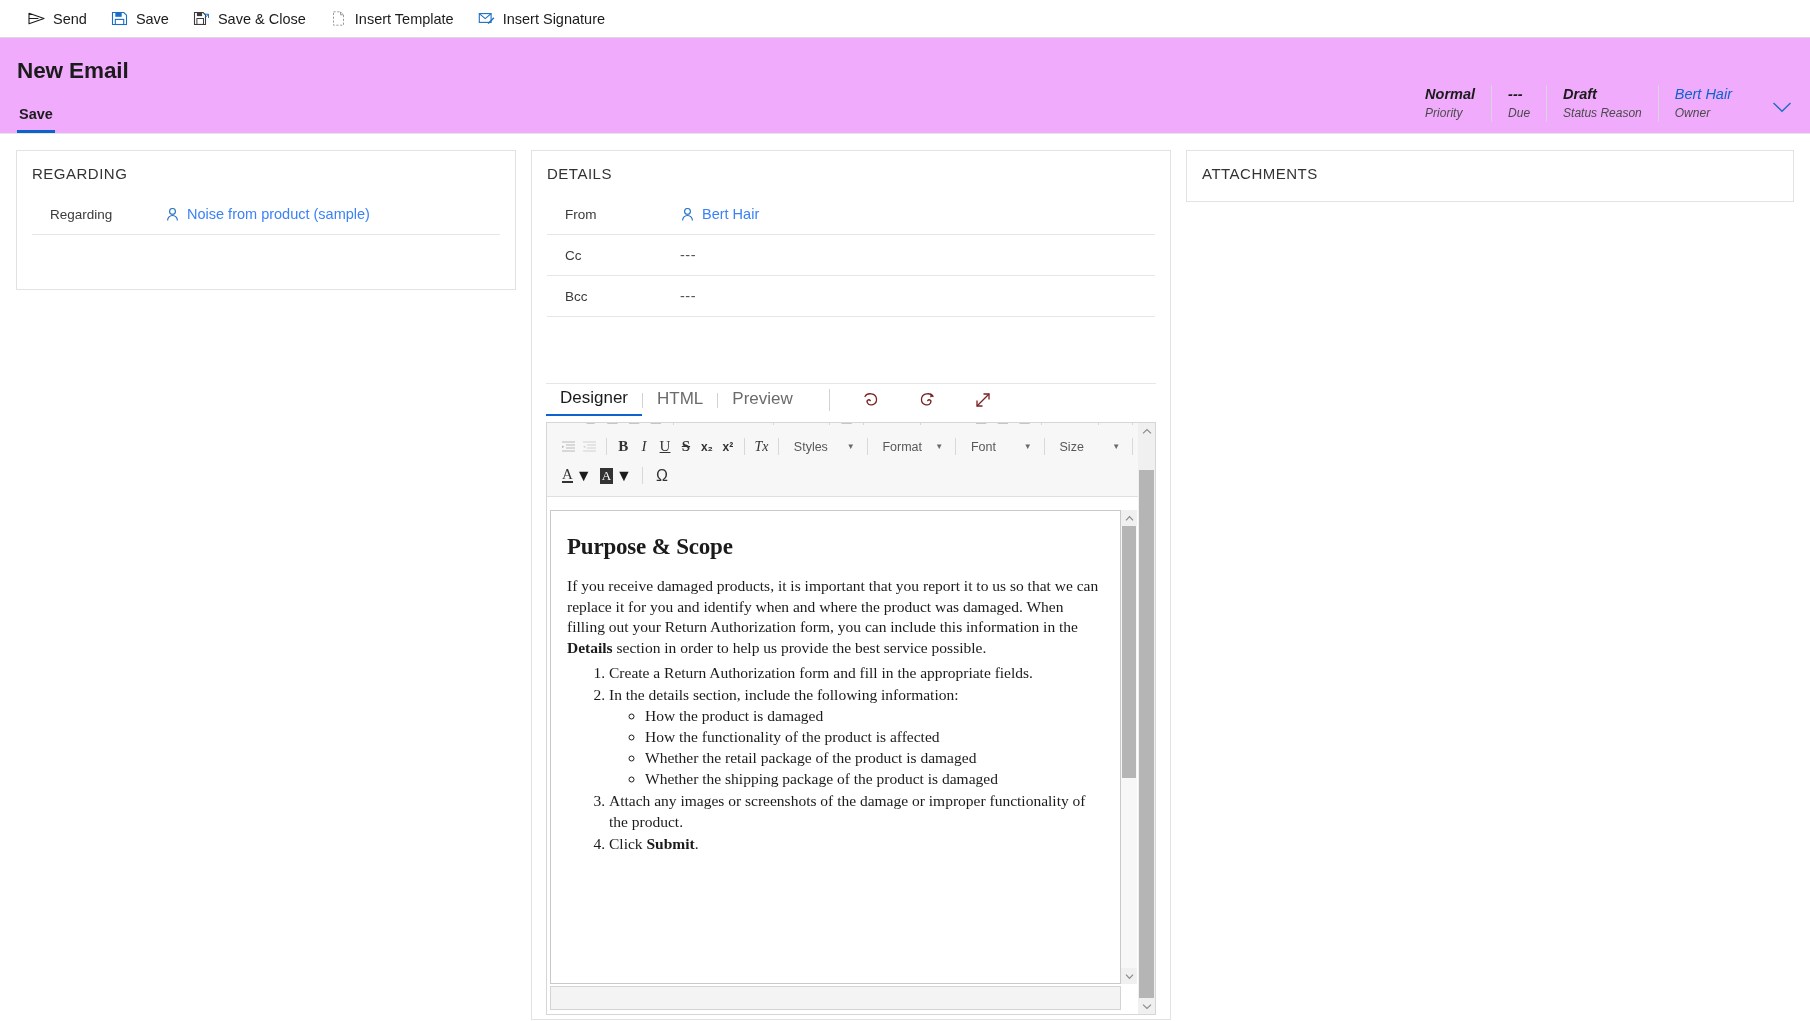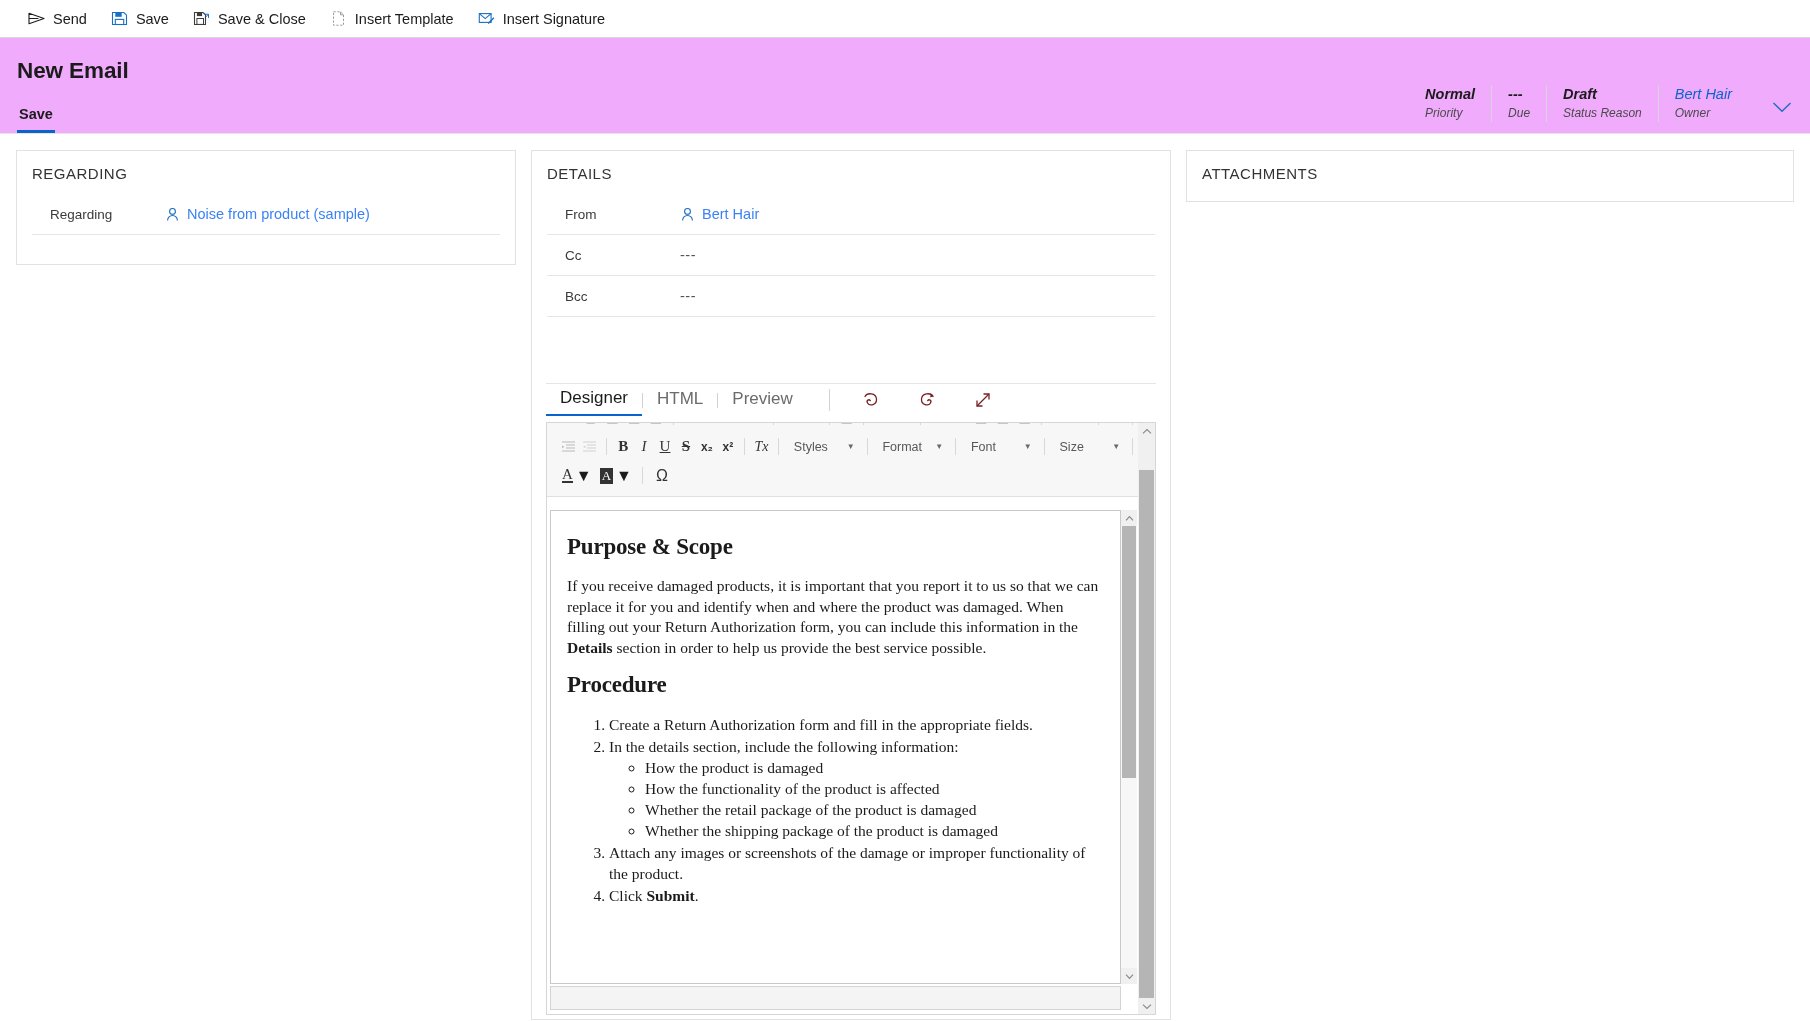--- a/index.html
+++ b/index.html
@@ -114,21 +114,21 @@
   }
   .section-title {
     font-size: 15px;
     color: #333333;
     letter-spacing: 0.5px;
     padding: 14px 0 0 15px;
     font-weight: normal;
   }
 
   
-  #regarding-card { left: 16px; top: 16px; width: 500px; height: 115px; }
+  #regarding-card { left: 16px; top: 16px; width: 500px; height: 140px; }
   .field-row {
     display: flex;
     align-items: center;
     min-height: 41px;
     margin: 0 15px;
     border-bottom: 1px solid #e6e6e6;
   }
   .field-row.nb { border-bottom: none; }
   .field-label {
     width: 133px;
@@ -571,21 +571,20 @@
               <div class="tb-btn" style="font-size:16px;color:#333;">Ω</div>
             </div>
 
           </div>
 
           <div id="rte-doc">
             <h1>Purpose &amp; Scope</h1>
             <p>
               <span>If you receive damaged products, it is important that you report it to us so that we can replace it for you and identify when and where the product was damaged. When filling out your Return Authorization form, you can include this information in the </span><b>Details</b><span> section in order to help us provide the best service possible.</span>
             </p>
-            <h1>Procedure</h1>
             <ol>
               <li>Create a Return Authorization form and fill in the appropriate fields.</li>
               <li>
                 <span>In the details section, include the following information:</span>
                 <ul>
                   <li>How the product is damaged</li>
                   <li>How the functionality of the product is affected</li>
                   <li>Whether the retail package of the product is damaged</li>
                   <li>Whether the shipping package of the product is damaged</li>
                 </ul>

